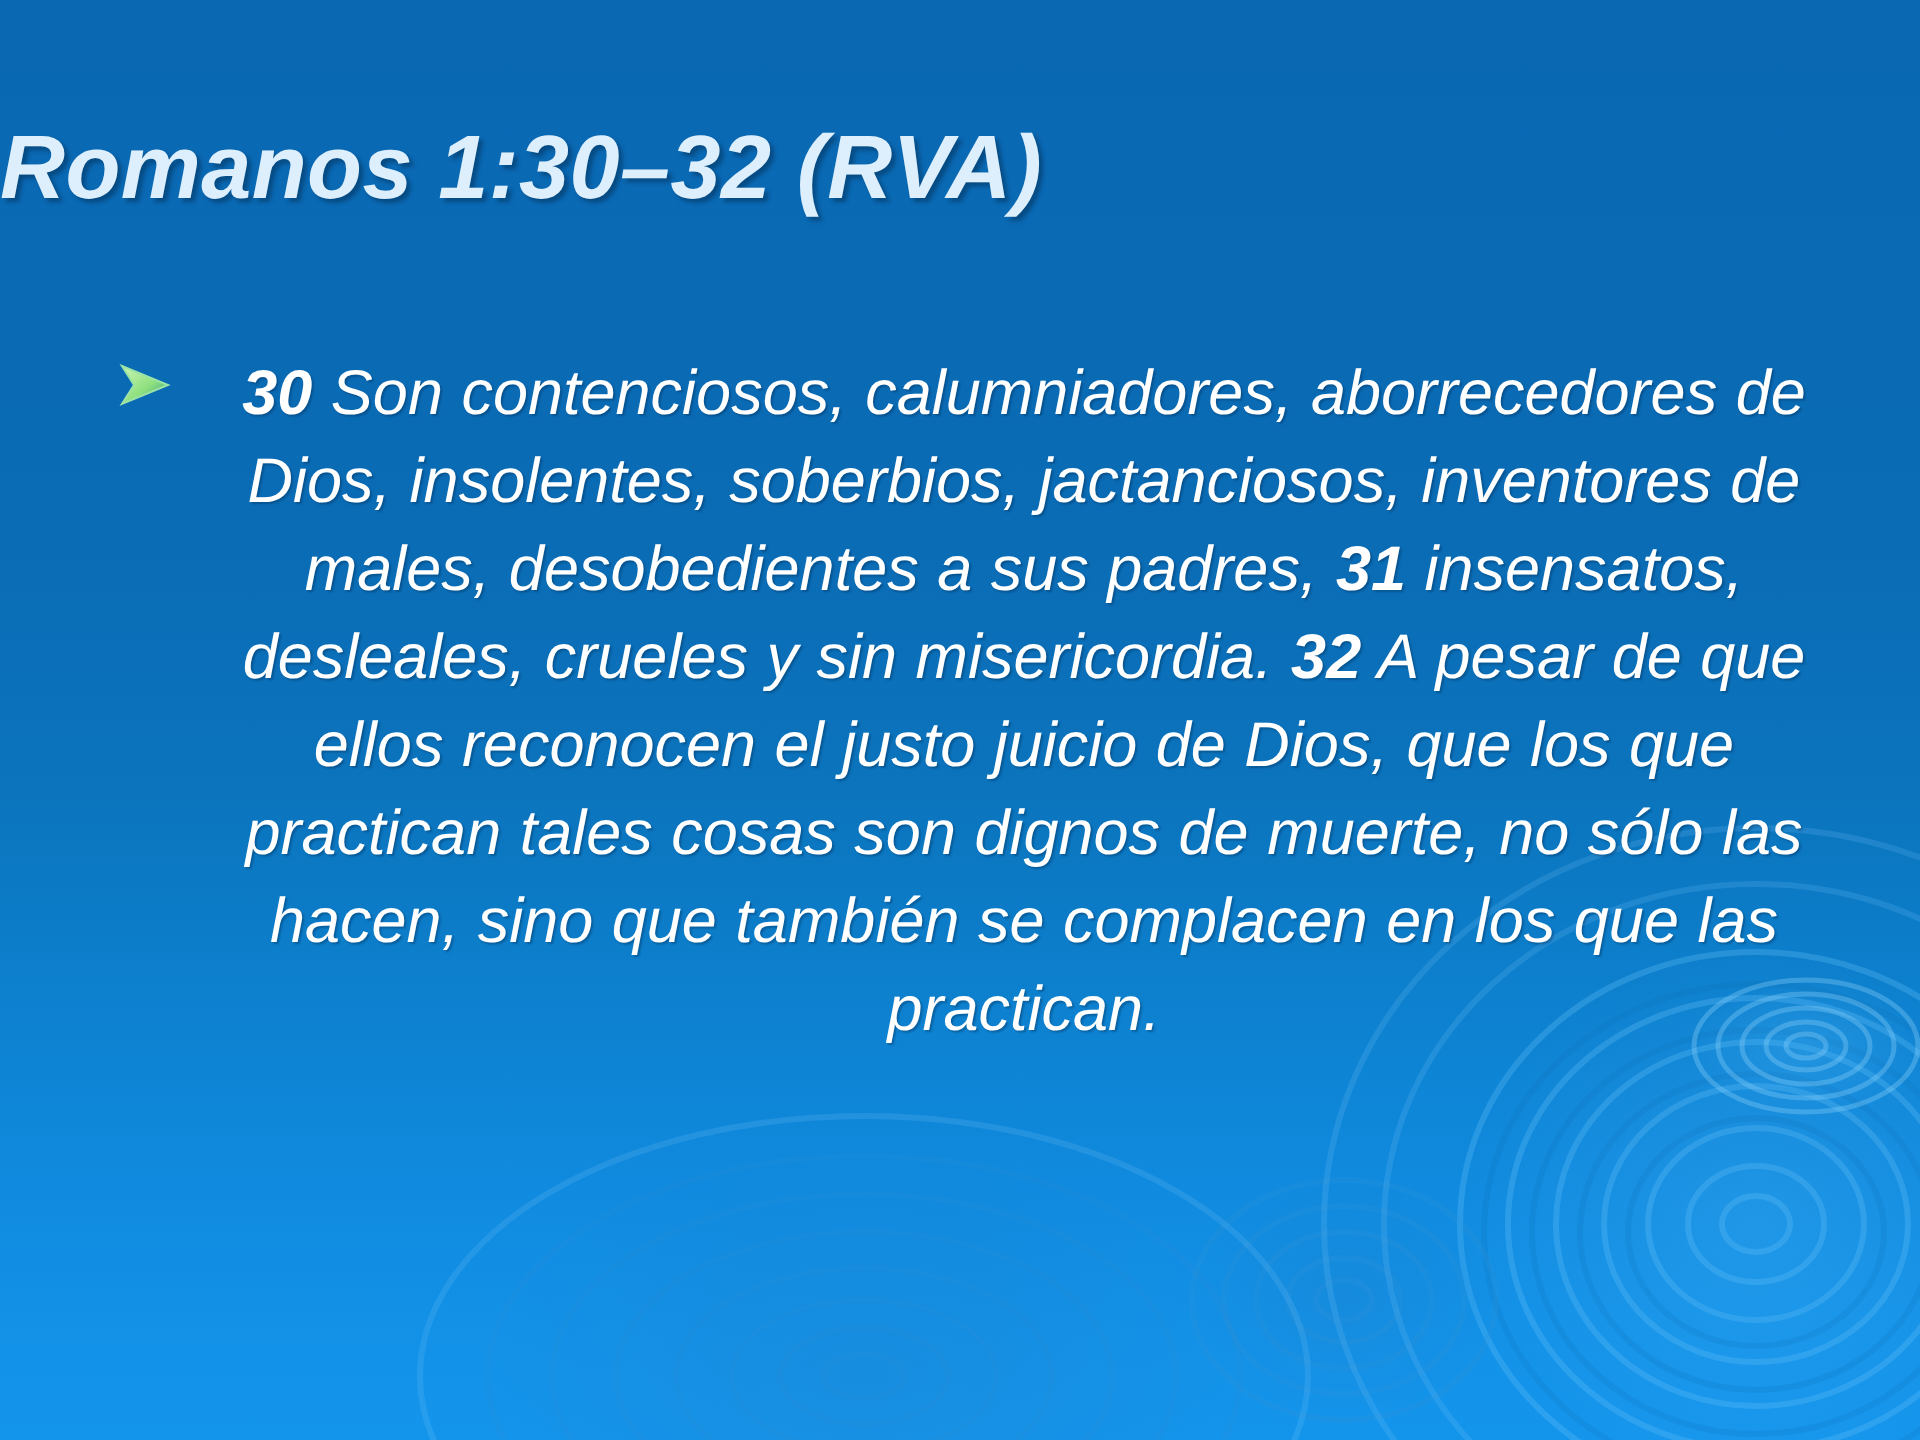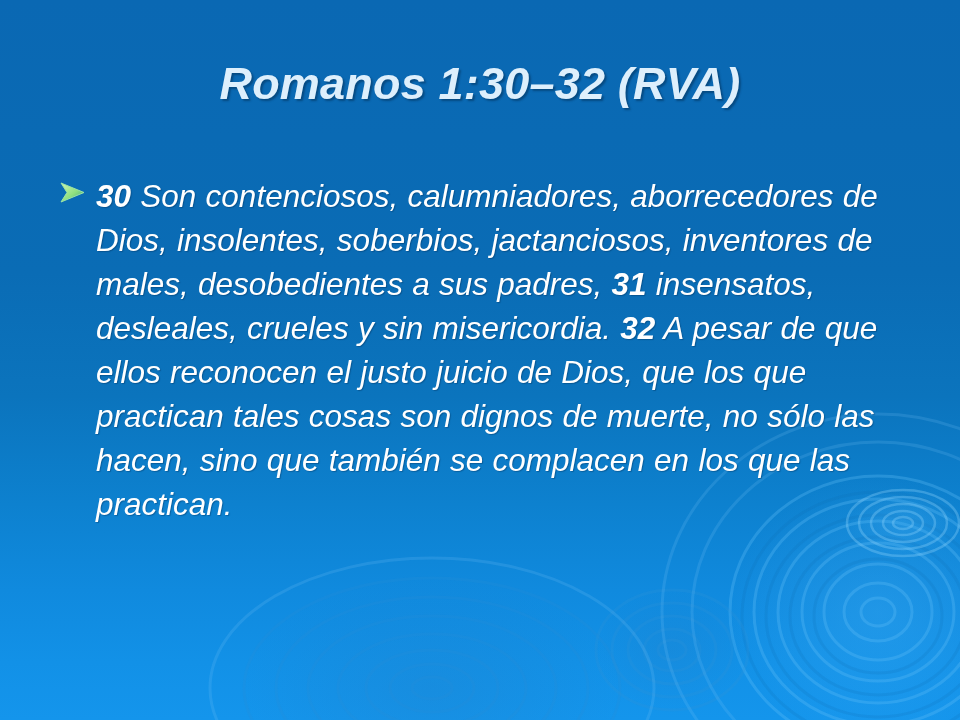--- a/index.html
+++ b/index.html
@@ -31,21 +31,20 @@
     height: 720px;
     pointer-events: none;
   }
 
   
   .title {
     position: absolute;
     left: 0;
     top: 58px;
     width: 960px;
-    text-align: center;
     font-size: 45px;
     font-weight: bold;
     font-style: italic;
     letter-spacing: 0.2px;
     color: #ddeffc;
     text-shadow: 2px 2px 2px rgba(0, 38, 72, 0.45);
     white-space: nowrap;
   }
 
   
@@ -65,21 +64,21 @@
   }
   .bullet svg { display: block; }
 
   .para {
     flex: 1 1 auto;
     font-size: 31.5px;
     line-height: 44px;
     font-style: italic;
     color: #ffffff;
     text-shadow: 1px 1px 1px rgba(0, 40, 78, 0.35);
-    text-align: left;
+    text-align: center;
     word-spacing: 0.5px;
   }
   .para b {
     font-weight: bold;
     font-style: italic;
   }
 </style>
 </head>
 <body>
 

